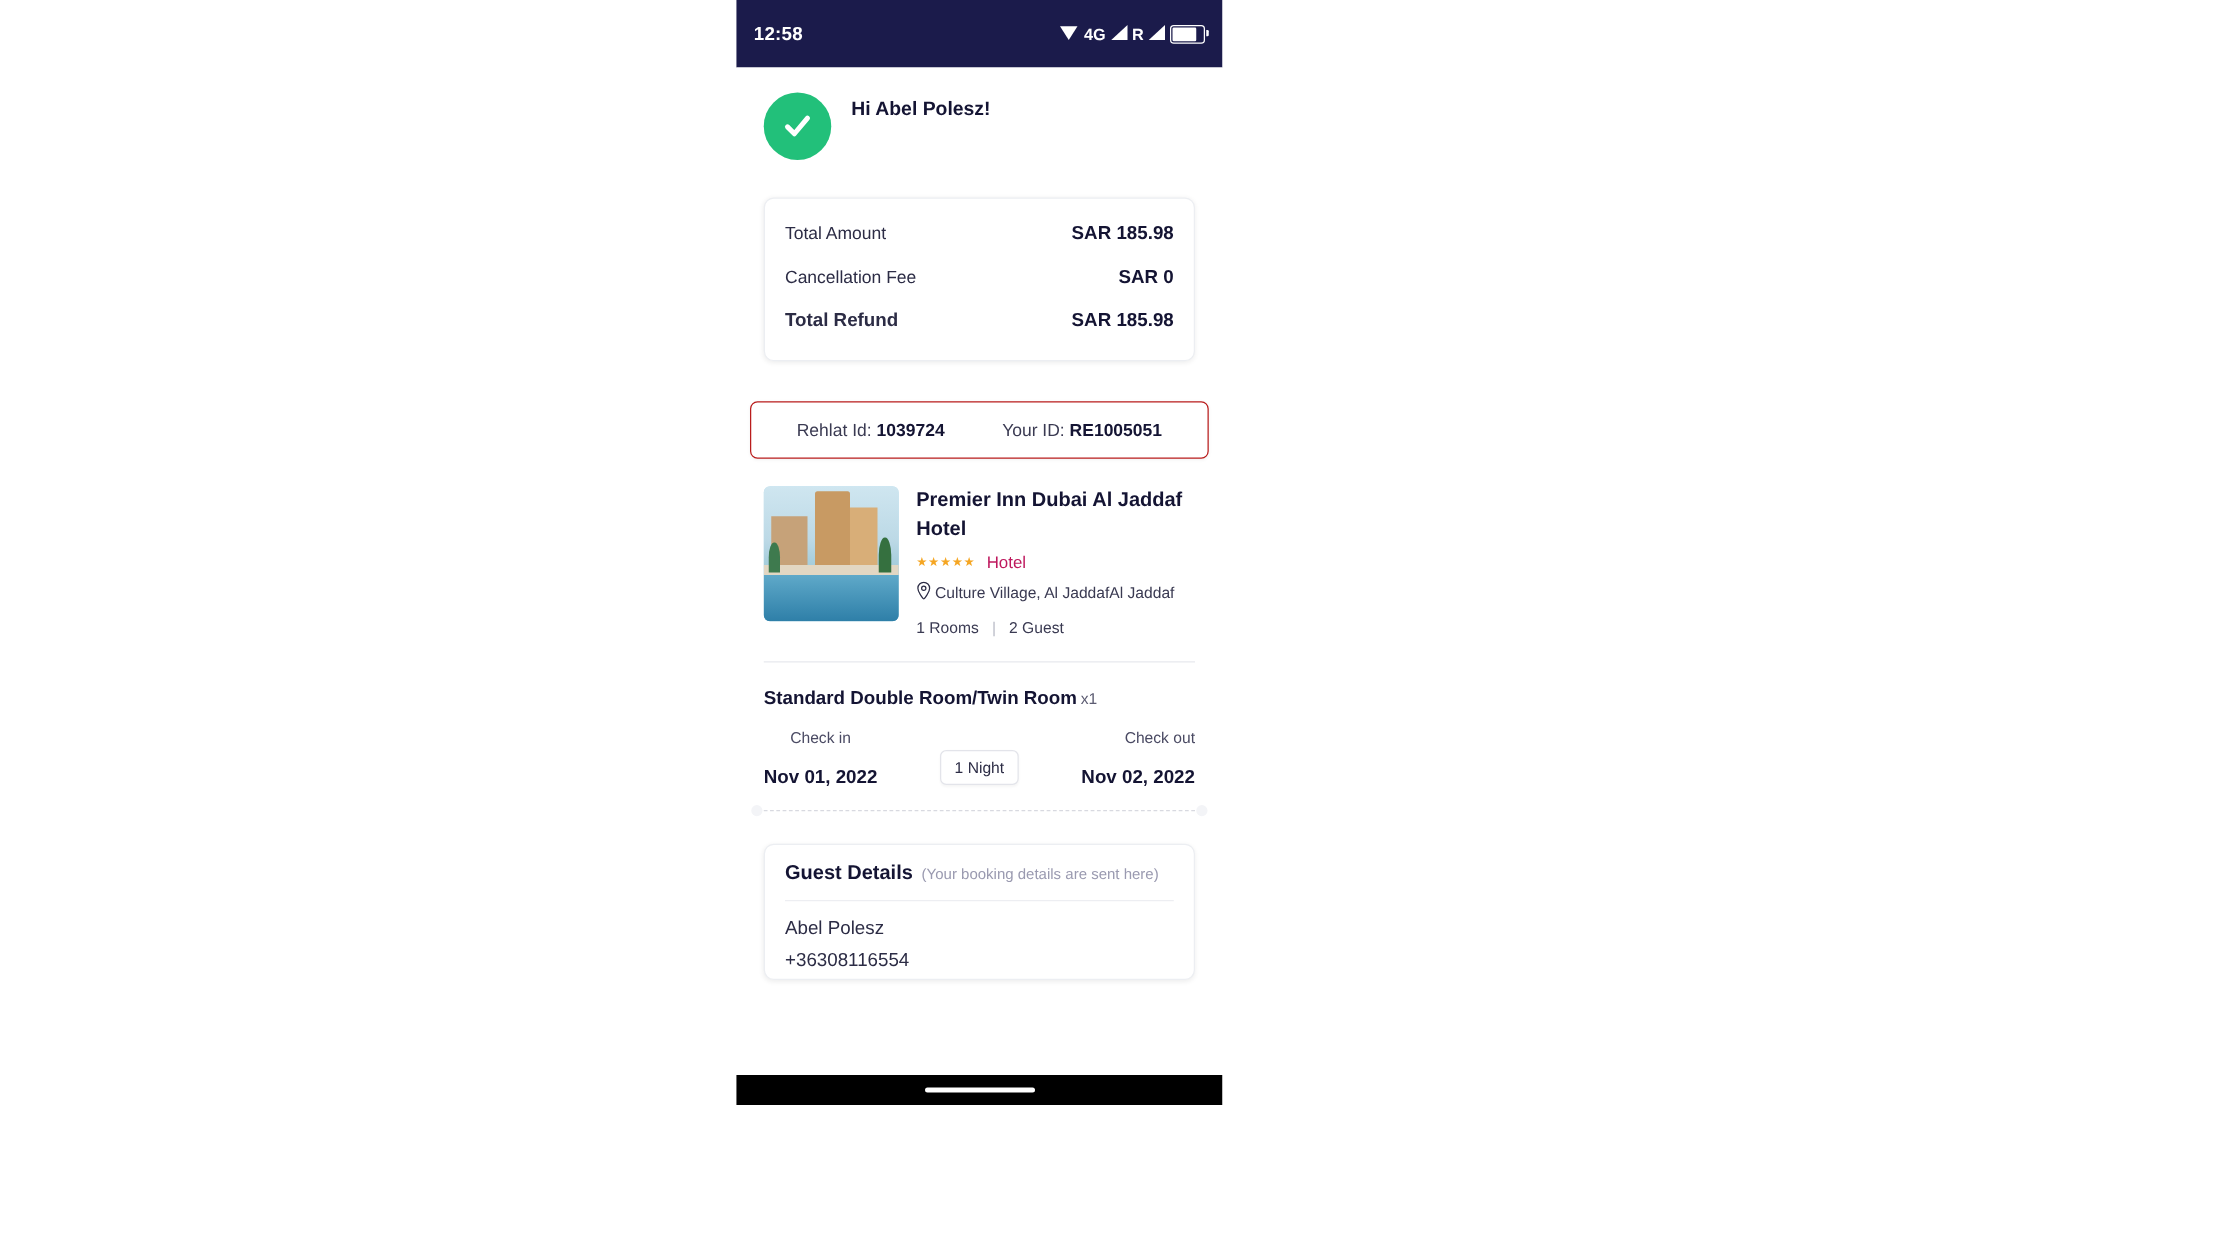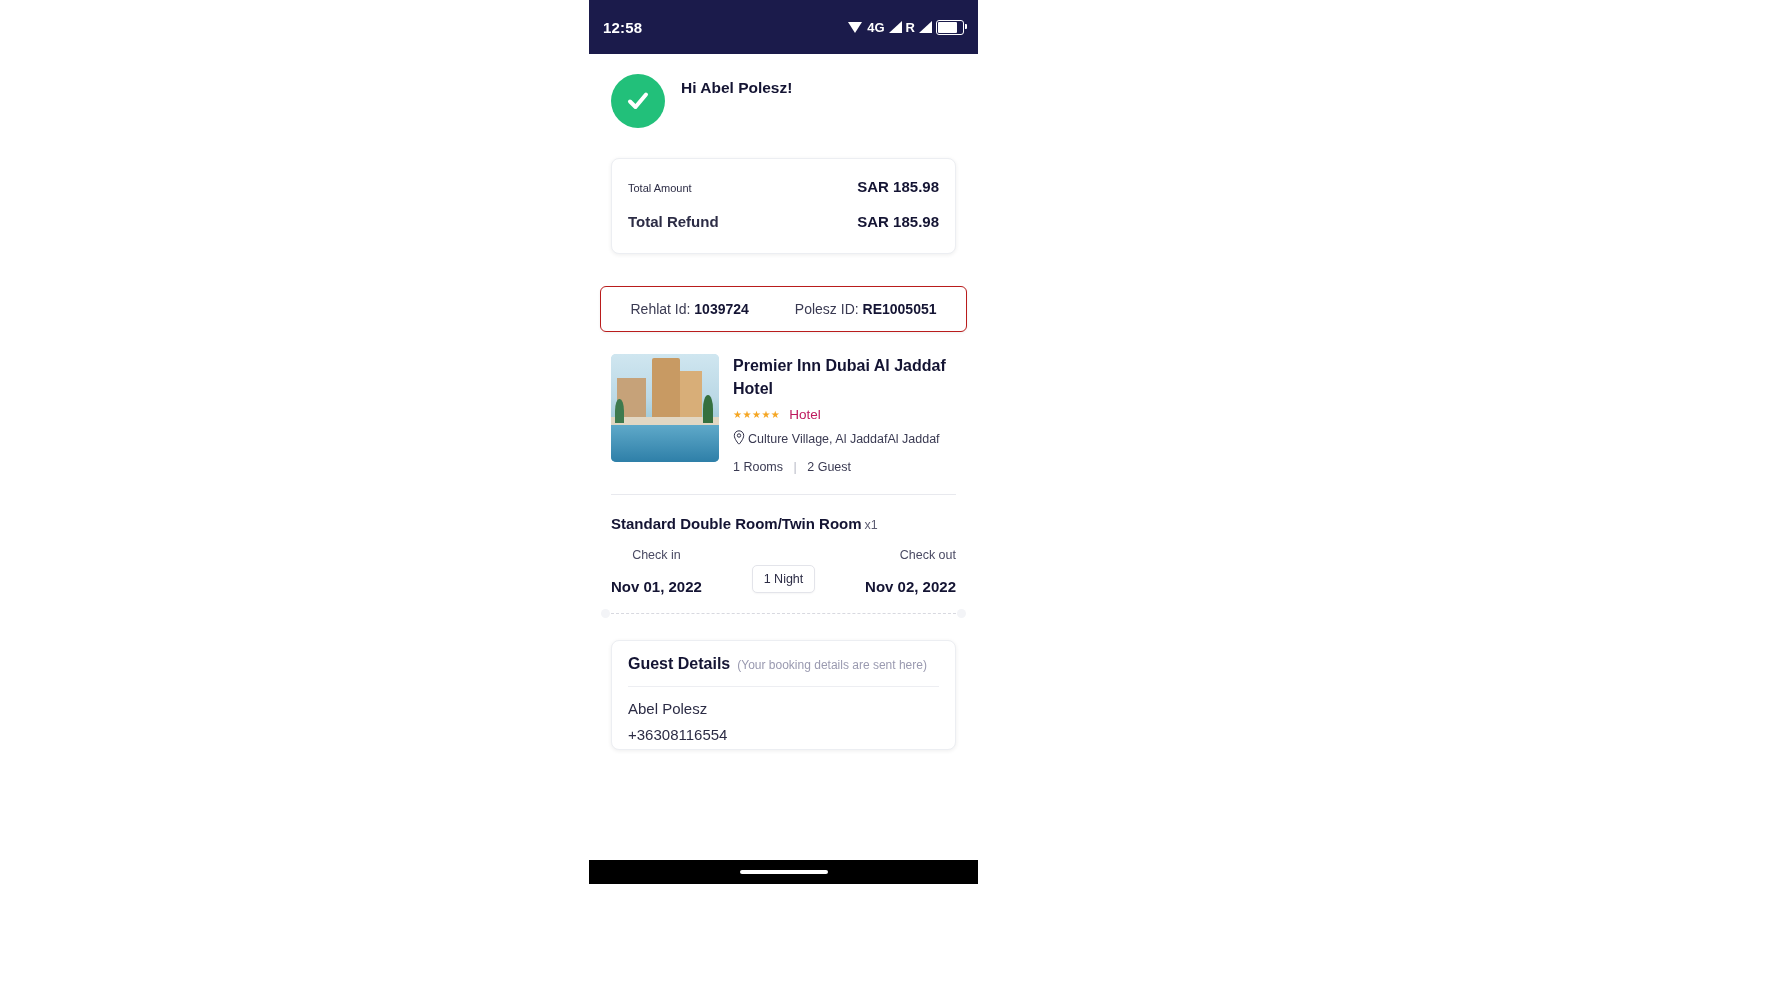--- a/index.html
+++ b/index.html
@@ -31,21 +31,21 @@
     padding: 0 14px;
     box-sizing: border-box;
   }
   .statusbar .time {
     font-size: 15px;
     font-weight: bold;
     letter-spacing: 0.2px;
   }
   .statusbar .icons {
     display: flex;
-    align-items: center;
+    align-items: flex-start;
     gap: 4px;
   }
   .statusbar .icons span.txt {
     font-size: 13px;
     font-weight: bold;
   }
   .battery {
     width: 26px;
     height: 13px;
     border: 1.5px solid #ffffff;
@@ -135,21 +135,21 @@
     box-shadow: 0 1px 4px rgba(0,0,0,0.07);
     padding: 10px 16px 14px 16px;
   }
   .amount-row {
     display: flex;
     justify-content: space-between;
     align-items: baseline;
     padding: 9px 0;
   }
   .amount-row .label {
-    font-size: 11px;
+    font-size: 14px;
     color: #2c2c45;
   }
   .amount-row .val {
     font-size: 15px;
     font-weight: bold;
     color: #141433;
   }
   .amount-row.total .label,
   .amount-row.total .val {
     font-weight: bold;
@@ -380,33 +380,37 @@
       <div class="success-text">
         <div>Hi Abel Polesz!</div>
       </div>
     </div>
 
     <div class="card">
       <div class="amount-row">
         <span class="label">Total Amount</span>
         <span class="val">SAR 185.98</span>
       </div>
+      <div class="amount-row">
+        <span class="label">Cancellation Fee</span>
+        <span class="val">SAR 0</span>
+      </div>
       <div class="amount-row total">
         <span class="label">Total Refund</span>
         <span class="val">SAR 185.98</span>
       </div>
     </div>
 
     <div class="idcard">
       <div class="item">
         <span>Rehlat Id:</span>
         <b>1039724</b>
       </div>
       <div class="item">
-        <span>Polesz ID:</span>
+        <span>Your ID:</span>
         <b>RE1005051</b>
       </div>
     </div>
 
     <div class="hotel">
       <div class="hotel-img">
         <div class="art-sky"></div>
         <div class="art-tower3"></div>
         <div class="art-tower"></div>
         <div class="art-tower2"></div>

